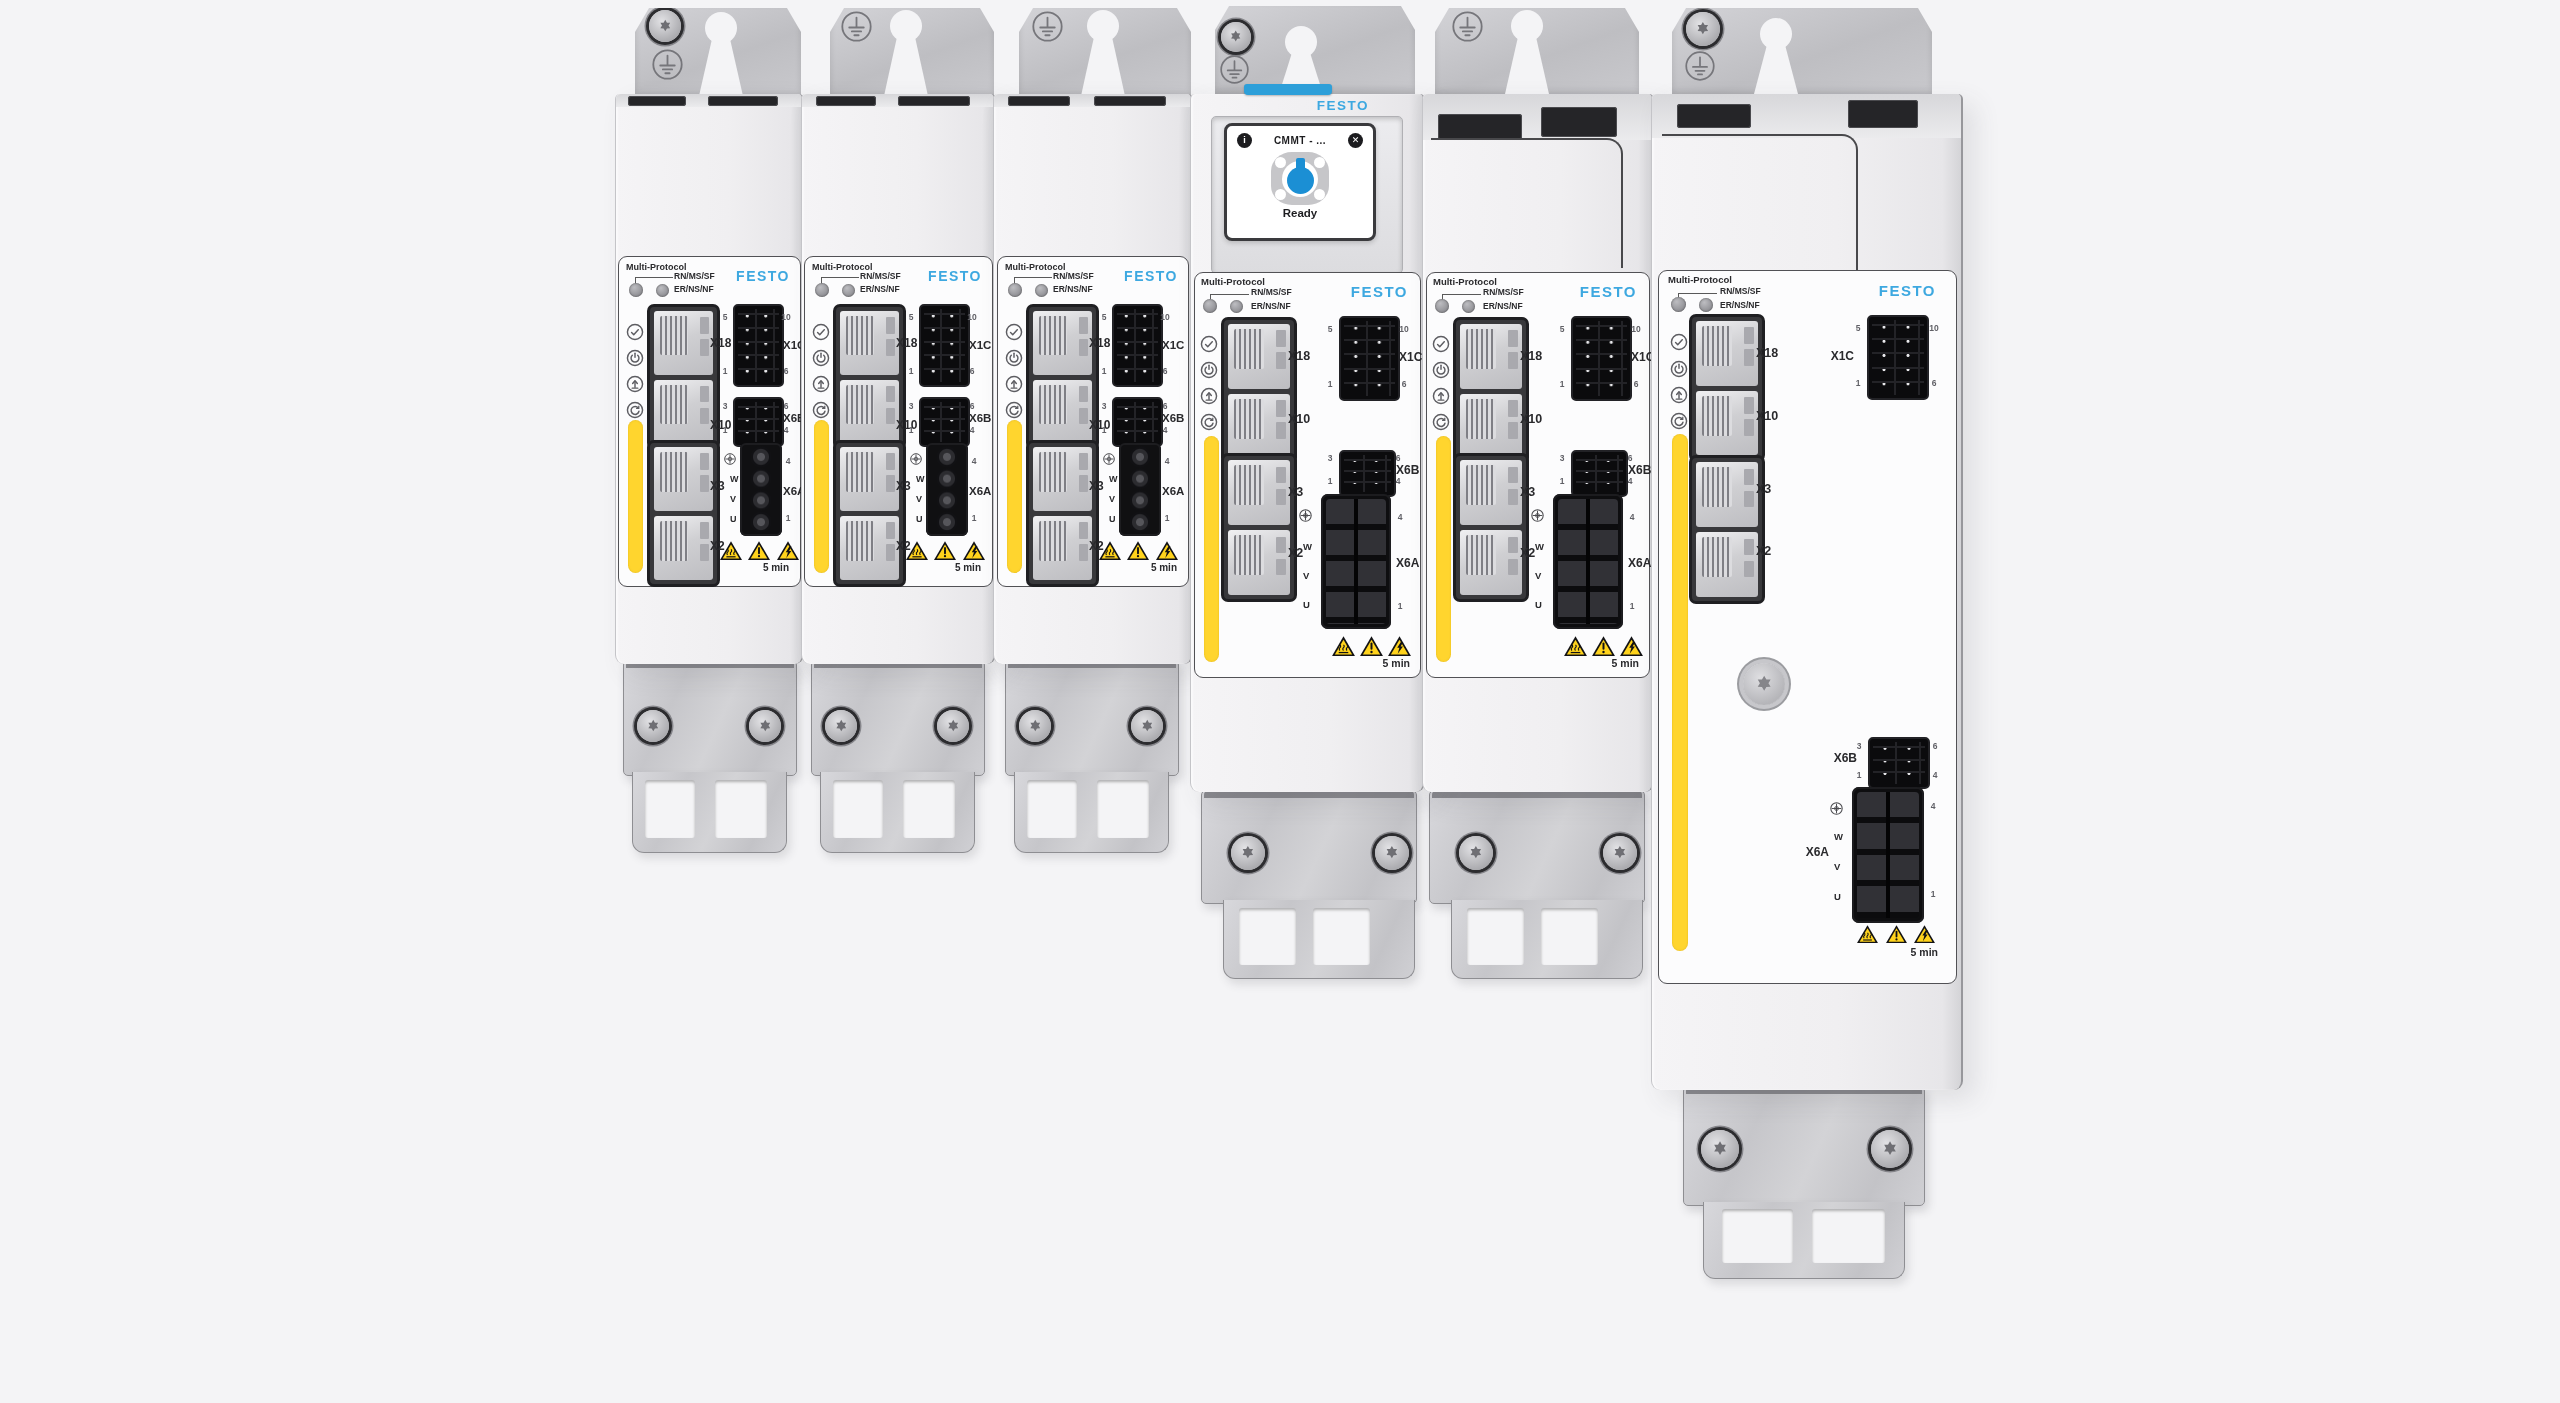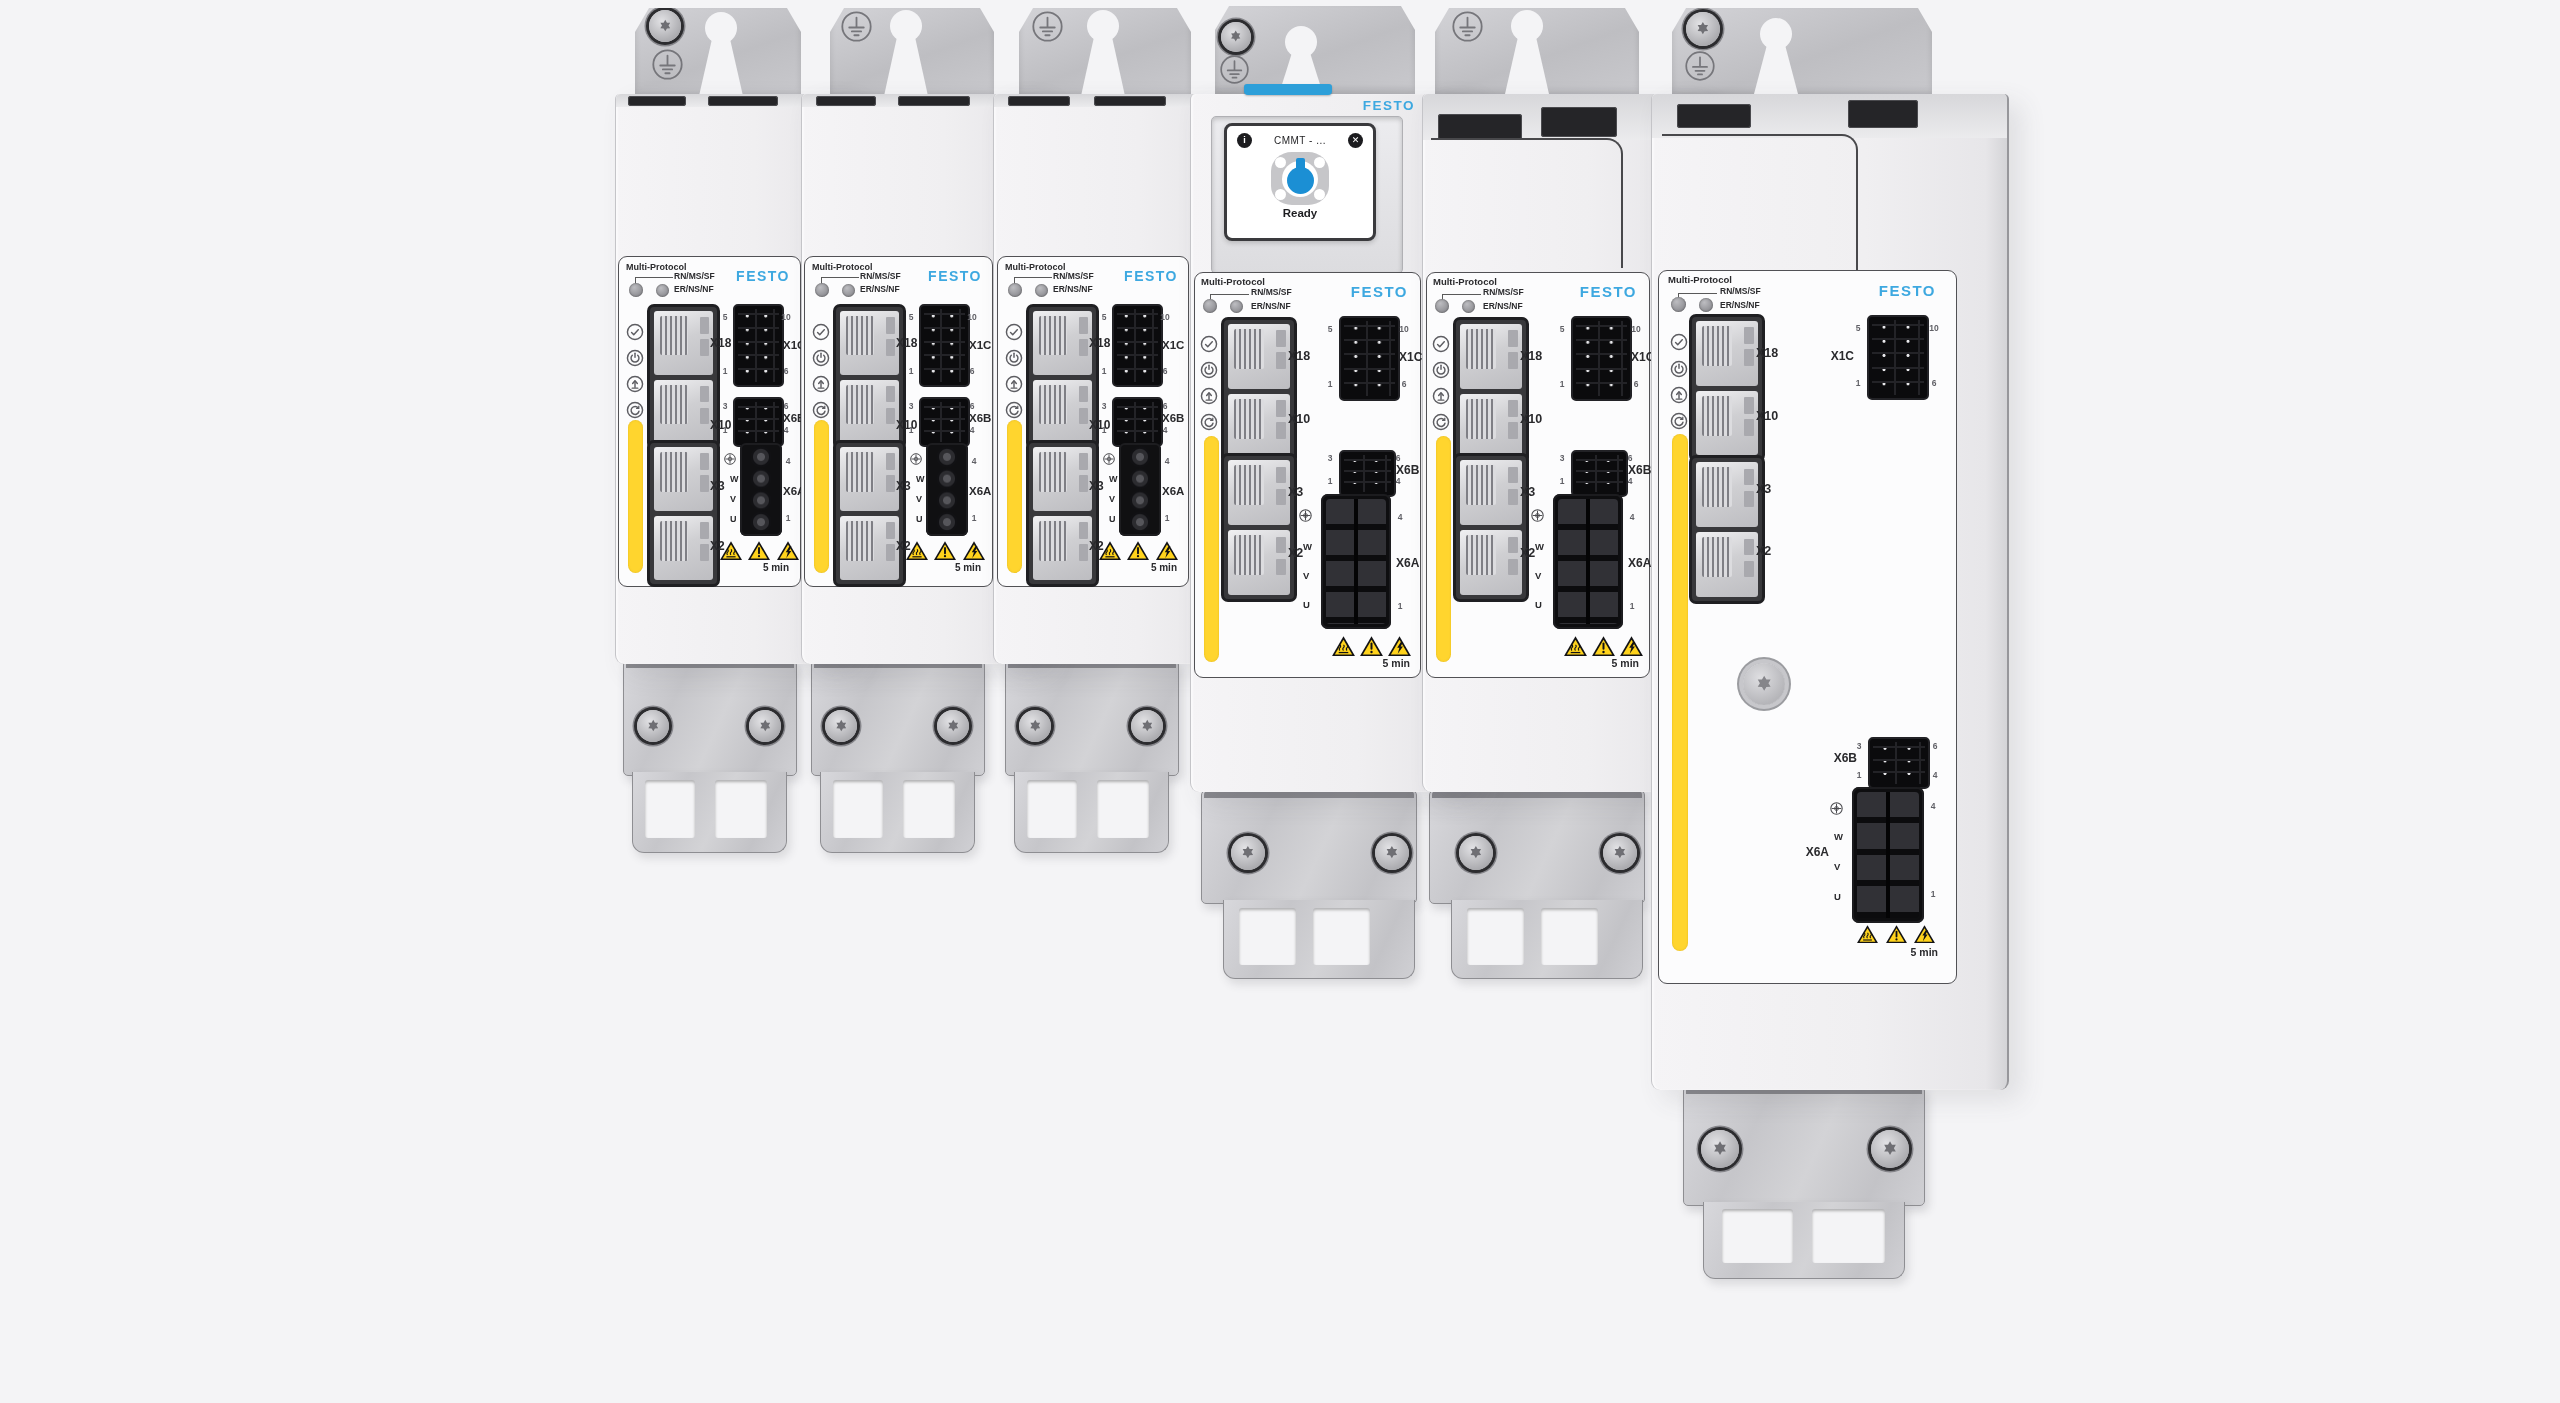--- a/index.html
+++ b/index.html
@@ -1,20 +1,20 @@
 <!DOCTYPE html>
 <html><head>
 <meta charset="utf-8">
 <style>
   html,body{margin:0;padding:0;background:#f4f4f6;font-family:"Liberation Sans","DejaVu Sans",sans-serif;}
   .stage{position:relative;width:2560px;height:1403px;background:#f4f4f6;overflow:hidden;}
   
   .drive{position:absolute;background:linear-gradient(to right,#f5f4f6 0%,#f0eff1 60%,#e7e6e9 94%,#d4d4d7 100%);
     border-radius:5px 5px 9px 9px;border-left:1px solid #c4c4c8;border-right:2px solid #97979b;
-    box-shadow:12px 10px 26px rgba(70,70,82,.12), inset 2px 0 2px rgba(255,255,255,.55);z-index:2;padding-left:46px;}
+    box-shadow:12px 10px 26px rgba(70,70,82,.12), inset 2px 0 2px rgba(255,255,255,.55);z-index:2;}
   .topface{position:absolute;left:0;right:0;top:0;background:linear-gradient(#d7d7da,#ebebed);border-radius:5px 5px 0 0;}
   .slot{position:absolute;background:#252528;border-radius:3px;box-shadow:inset 0 0 0 1px #4a4a4e;}
   .seam{position:absolute;border-right:2px solid #48484b;border-top:2px solid #48484b;border-radius:0 16px 0 0;}
   
   .panel{position:absolute;background:#fcfcfd;border:1.5px solid #515155;border-radius:9px;}
   .lbl{position:absolute;font-weight:700;color:#2a2a2d;white-space:nowrap;line-height:1;}
   .pn{position:absolute;font-weight:700;color:#606066;font-size:8.5px;line-height:1;width:12px;text-align:center;}
   .fl{position:absolute;font-weight:700;color:#3da8e0;letter-spacing:1.5px;line-height:1;}
   .led{position:absolute;border-radius:50%;background:radial-gradient(circle at 38% 32%,#bdbdc1,#8e8e93 72%);
     box-shadow:inset 0 0 2px rgba(0,0,0,.55),0 1px 1px rgba(255,255,255,.8);}
@@ -62,21 +62,21 @@
   .gndicon{position:absolute;color:#76767b;}
   
   .clip{position:absolute;background:#2d9fd9;border-radius:3px 3px 4px 4px;z-index:4;box-shadow:0 1px 2px rgba(0,0,0,.25);}
   .module{position:absolute;background:linear-gradient(#ececef,#dcdcdf);border:1px solid #b0b0b4;border-radius:5px;
     box-shadow:inset 0 2px 5px rgba(0,0,0,.2);}
   .screen{position:absolute;background:#ffffff;border:3px solid #3a3a3d;border-radius:8px;display:flex;flex-direction:column;
     box-shadow:0 2px 5px rgba(0,0,0,.18);}
   .scr-head{display:flex;align-items:center;justify-content:space-between;padding:7px 10px 0;}
   .pbtn{width:15px;height:15px;border-radius:50%;background:#1c1c1f;color:#fff;font-size:9px;font-weight:700;
     display:flex;align-items:center;justify-content:center;line-height:1;cursor:pointer;}
-  .ptitle{font-size:10px;font-weight:400;color:#1d1d20;letter-spacing:.5px;}
+  .ptitle{font-size:10px;font-weight:700;color:#1d1d20;letter-spacing:.5px;}
   .pstatus{display:block;text-align:center;font-size:11.5px;font-weight:700;color:#1d1d20;padding-bottom:9px;}
   .motor{position:relative;width:58px;height:53px;margin:4px auto 2px;background:#c6c6c9;border-radius:36%;}
   .motor i{position:absolute;display:block;}
   .mh{width:11px;height:11px;background:#fff;border-radius:50%;}
   .mcore{left:50%;top:50%;width:36px;height:36px;margin:-18px 0 0 -18px;background:#fff;border-radius:50%;}
   .mkey{left:50%;top:6px;width:9px;height:13px;margin-left:-4.5px;background:#1b8fd4;border-radius:2px;}
   .mdisc{left:50%;top:50%;width:27px;height:27px;margin:-11.5px 0 0 -13.5px;background:#1b8fd4;border-radius:50%;}
 </style>
 </head>
 <body>

